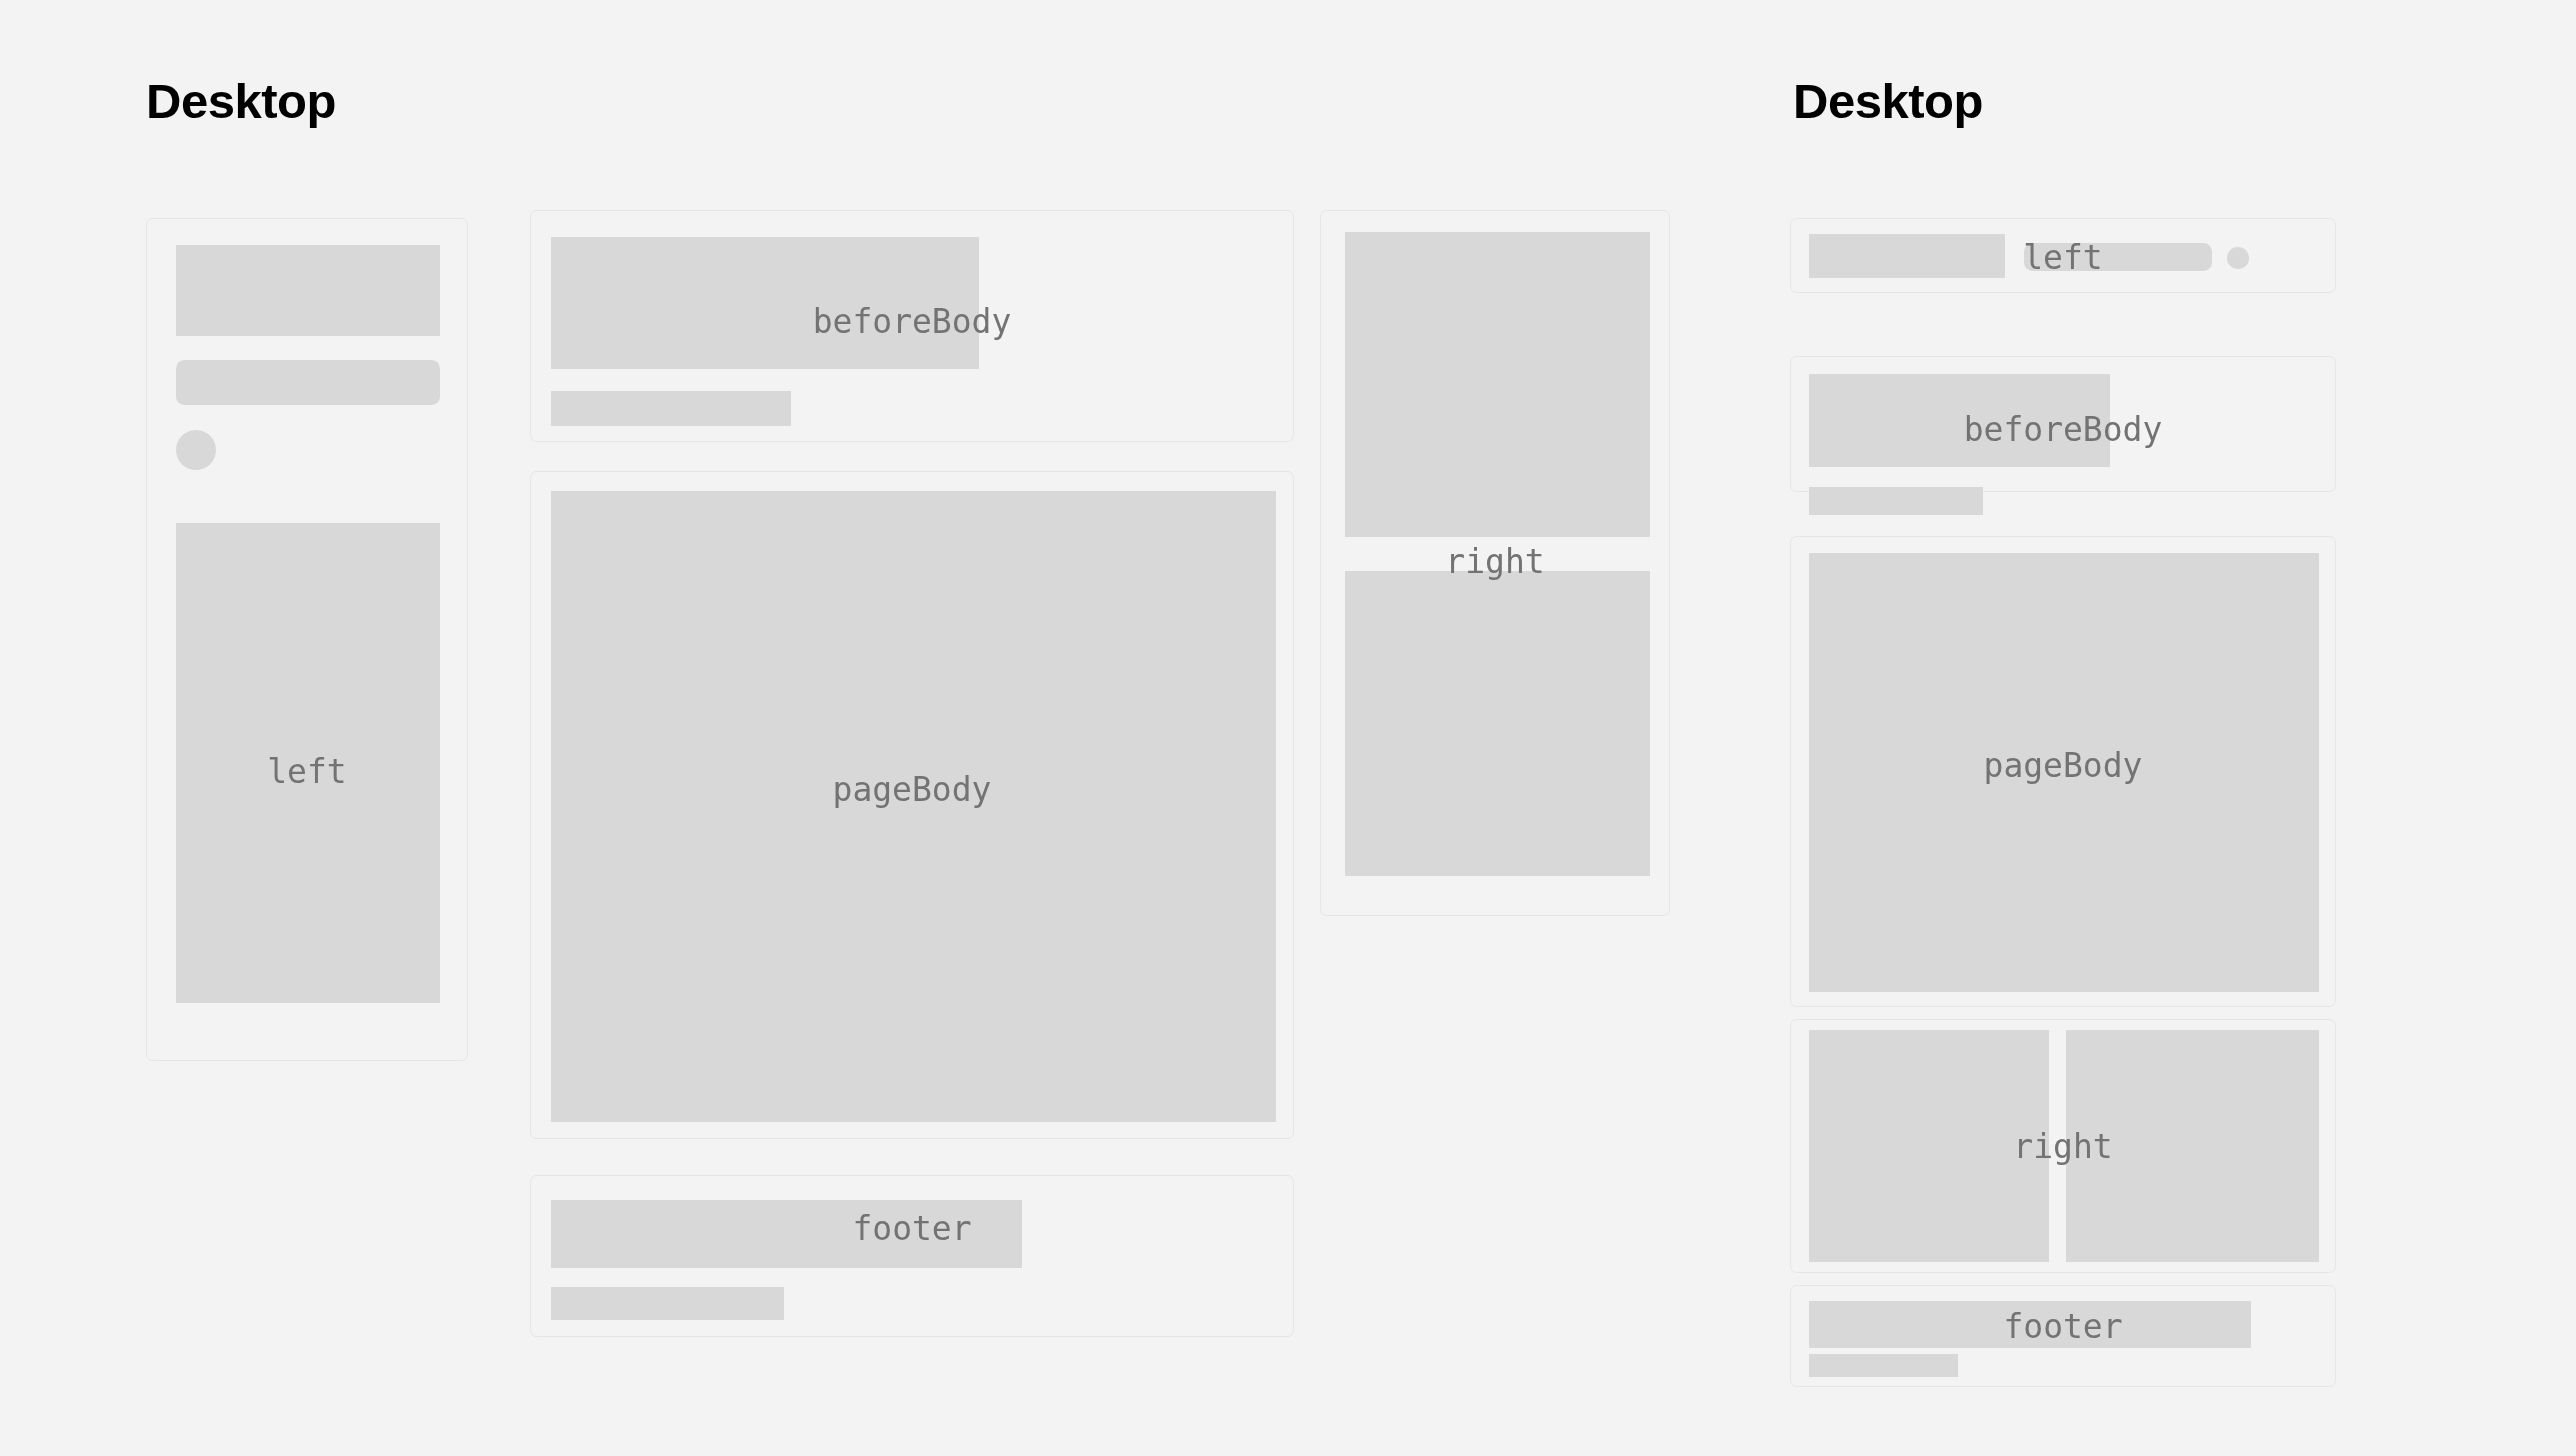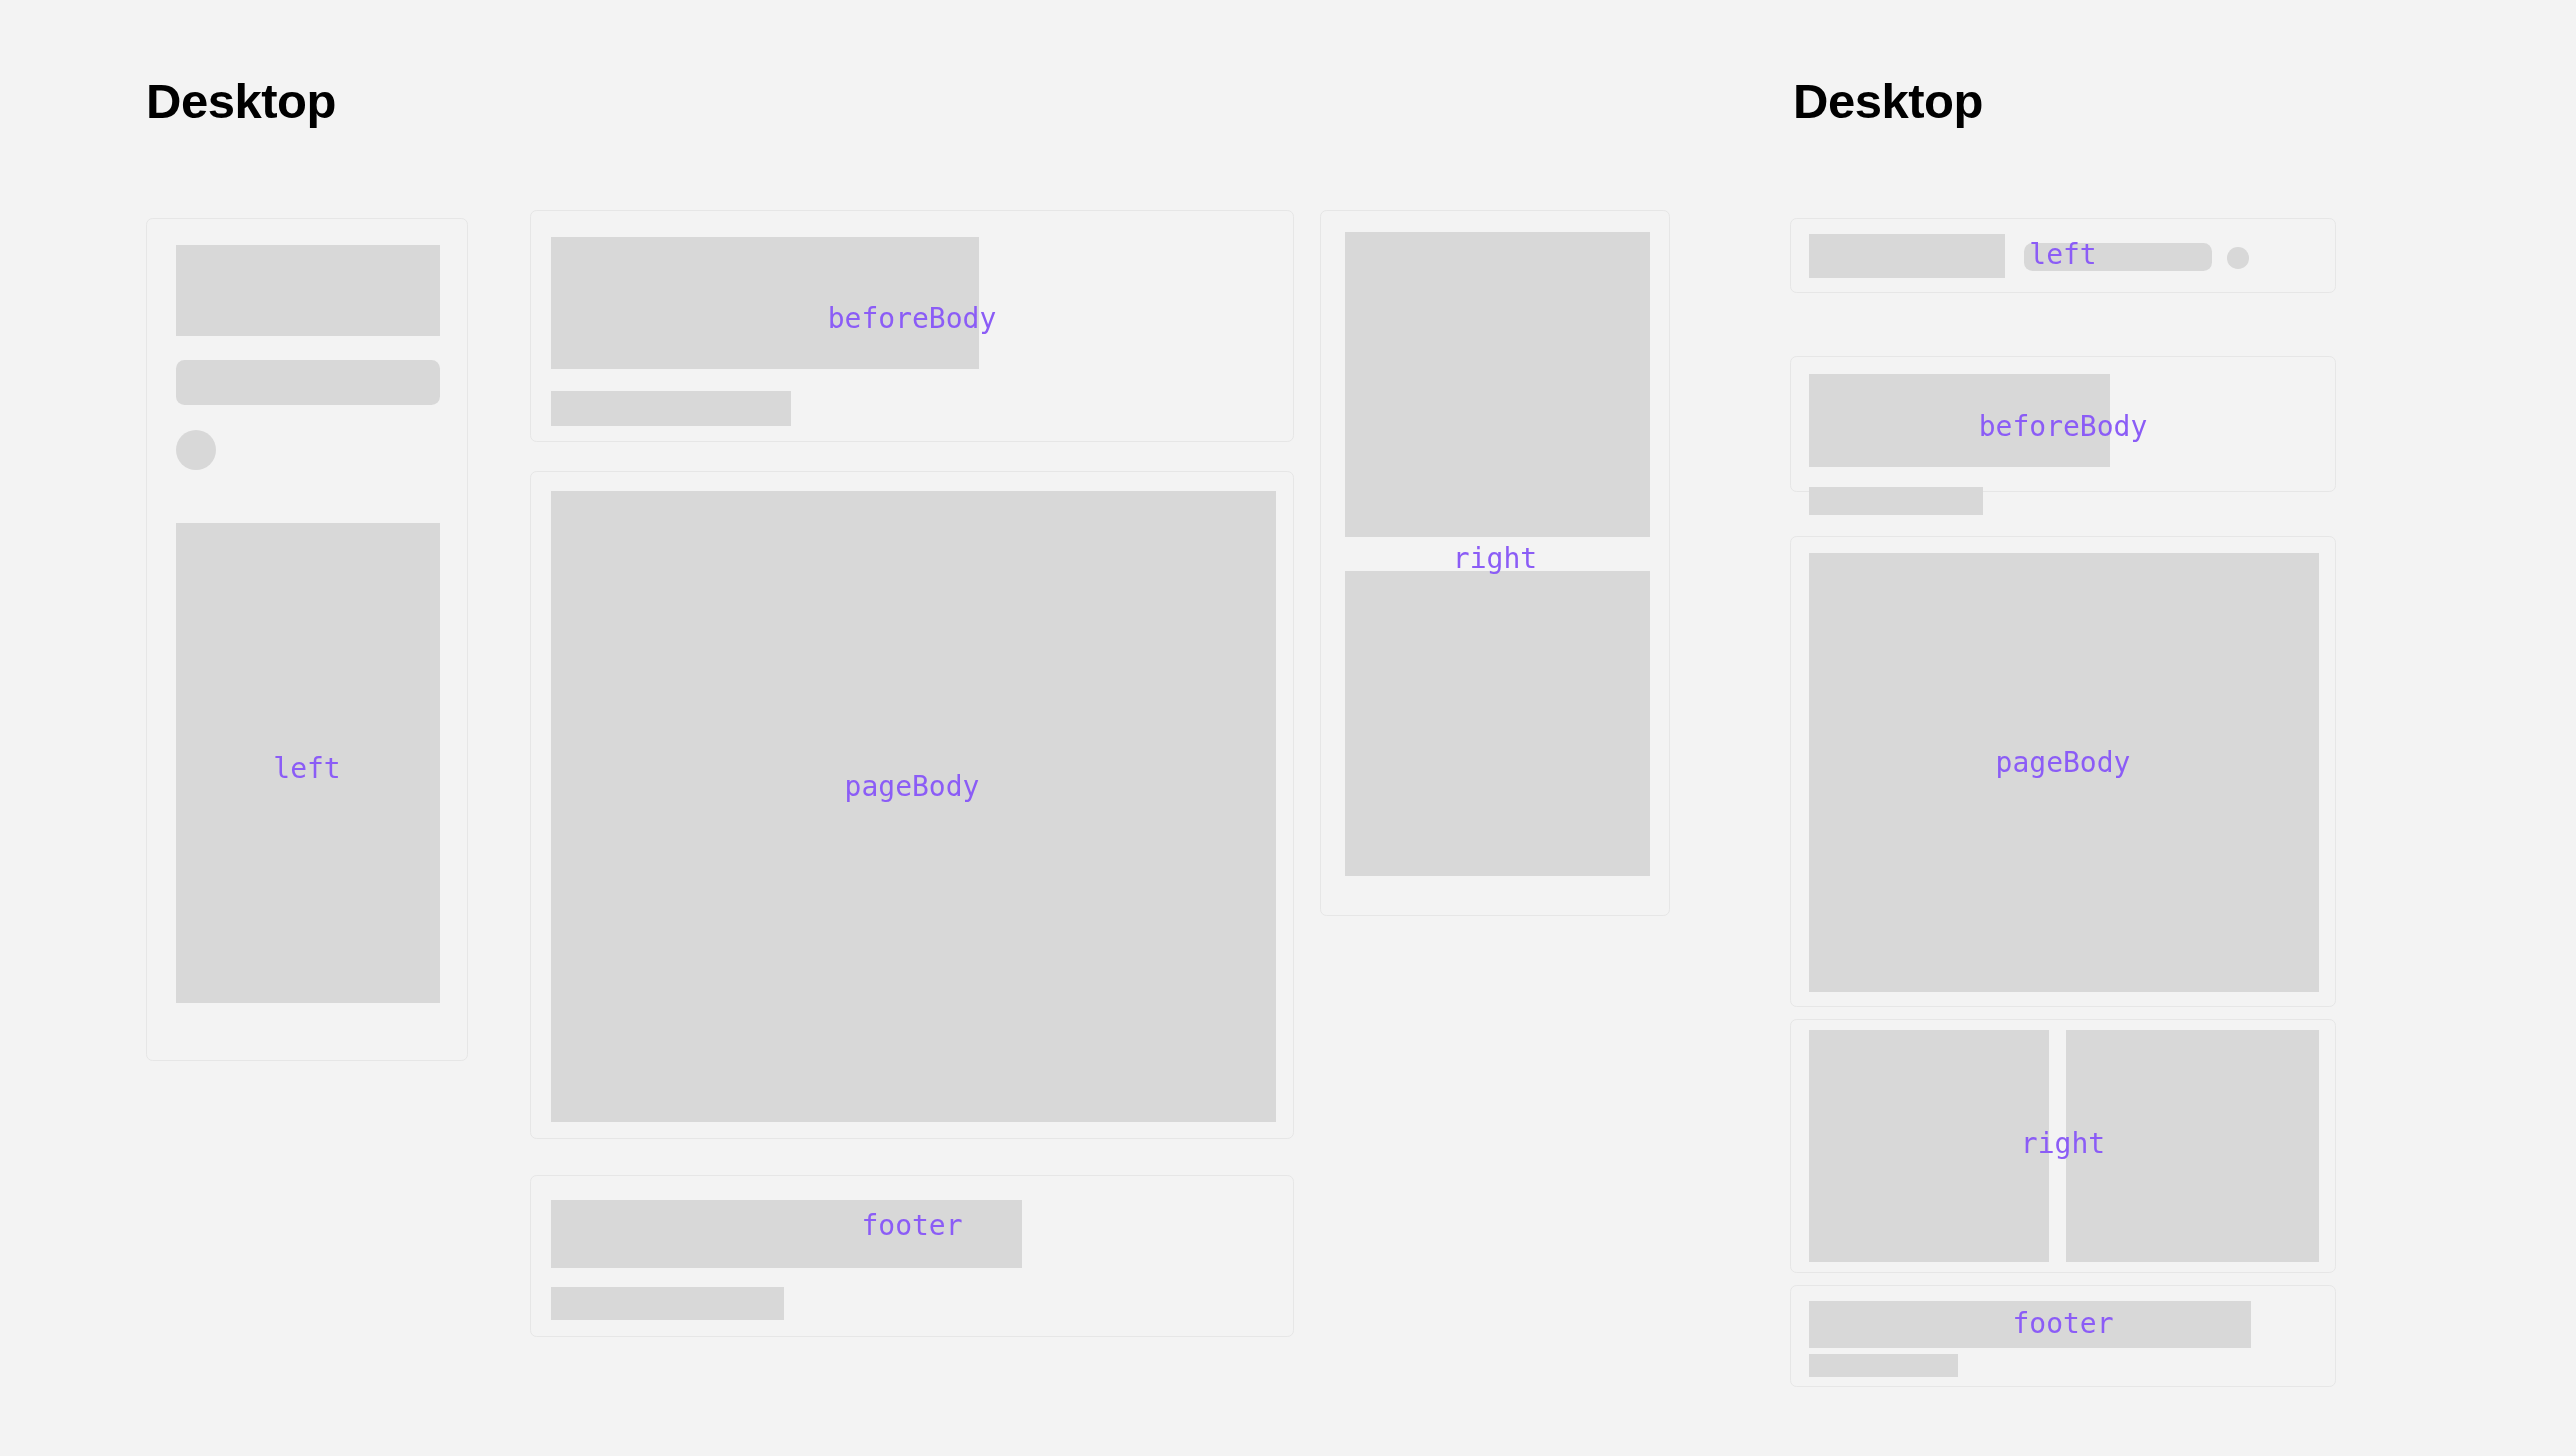--- a/index.html
+++ b/index.html
@@ -49,23 +49,23 @@
   .sk.rounded { border-radius: 8.5px; }
   .sk.circle  { border-radius: 50%; }
 
   
   .region-label {
     position: absolute;
     left: 0;
     width: 100%;
     text-align: center;
     font-family: "DejaVu Sans Mono", "Liberation Mono", monospace;
-    font-size: 28px;
+    font-size: 33px;
     line-height: 1;
-    color: #8b5cf6;
+    color: #737373;
     white-space: nowrap;
     pointer-events: none;
   }
 
   
   #d-left-card   { left: 146px;  top: 218px;  width: 322px;  height: 843px; }
   #d-left-b1     { left:  29px;  top:  26px;  width: 264px;  height: 91px; }
   #d-left-b2     { left:  29px;  top: 141px;  width: 264px;  height: 45px; }
   #d-left-circle { left:  29px;  top: 211px;  width:  40px;  height: 40px; }
   #d-left-b3     { left:  29px;  top: 304px;  width: 264px;  height: 480px; }

